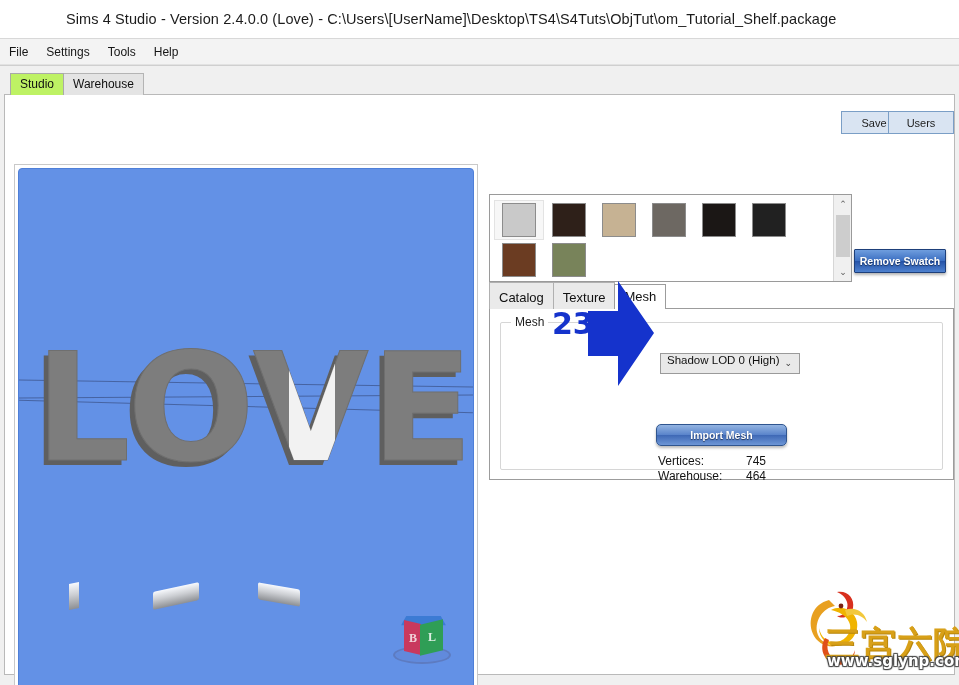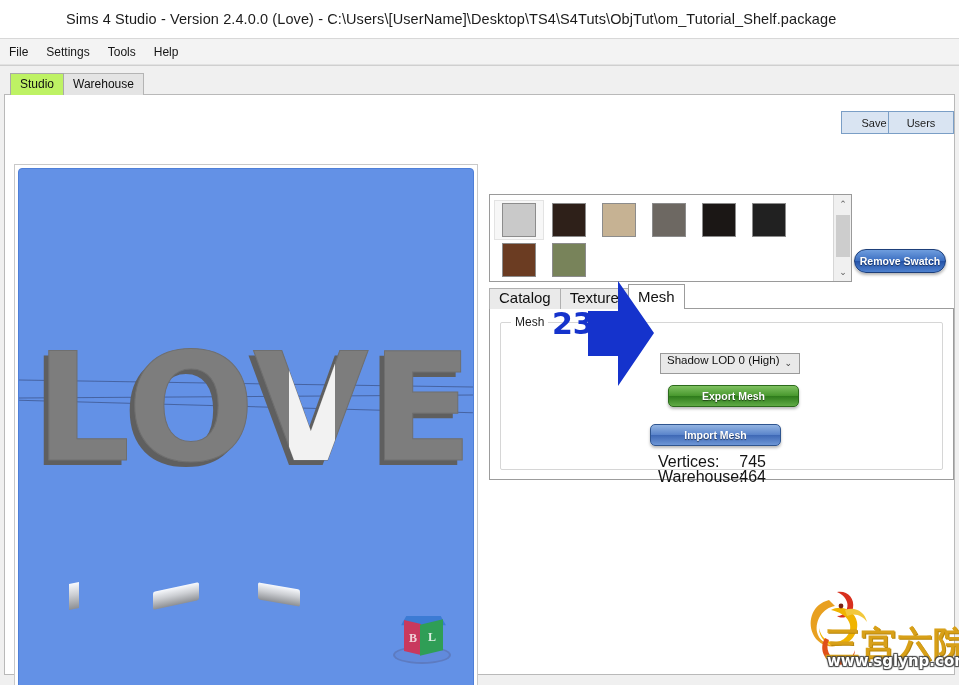--- a/index.html
+++ b/index.html
@@ -249,21 +249,21 @@
   .sb-arrow.down { bottom: 0; }
   .sb-thumb {
     position: absolute; left: 2px; top: 20px;
     width: 14px; height: 42px;
     background: #cdcdcd;
     cursor: default;
   }
 
   
   .btn-glass {
-    border-radius: 12px;
+    border-radius: 1px;
     border: 1px solid #1d3f7a;
     color: #ffffff;
     font-size: 11.5px;
     font-weight: 700;
     text-align: center;
     text-shadow: 0 1px 1px rgba(0,0,0,0.5);
     cursor: default;
     box-shadow: 0 2px 3px rgba(0,0,0,0.3);
     display: flex; align-items: center; justify-content: center;
     background: linear-gradient(180deg,#6f9ede 0%,#3c6fc2 48%,#2553a8 52%,#4e81cf 100%);
@@ -274,23 +274,23 @@
     font-size: 10.5px;
   }
 
   
   .subtabs {
     position: absolute; left: 484px; top: 192px;
     display: flex; align-items: flex-end;
     height: 22px; z-index: 4;
   }
   .subtab {
-    font-size: 15px;
+    font-size: 13px;
     color: #111;
-    padding: 2px 9px 4px 9px;
+    padding: 8px 9px 4px 9px;
     border: 1px solid #b0b0b0;
     border-bottom: none;
     background: #eaeaea;
     margin-right: -1px;
     line-height: 14px;
     cursor: default;
   }
   .subtab.active {
     background: #ffffff;
     border-color: #9c9c9c;
@@ -347,28 +347,28 @@
     display: flex; align-items: center; justify-content: center;
     cursor: default;
     box-shadow: 0 2px 3px rgba(0,0,0,0.28);
   }
   .export-mesh {
     left: 167px; top: 62px;
     background: linear-gradient(180deg,#7fc161 0%,#49992f 48%,#2f7c1c 52%,#60ab45 100%);
     border: 1px solid #2c6b1c;
   }
   .import-mesh {
-    left: 149px; top: 101px;
+    left: 155px; top: 101px;
     background: linear-gradient(180deg,#93b4e2 0%,#5b85cb 48%,#3f69b6 52%,#6d96d6 100%);
     border: 1px solid #2f558f;
   }
 
   .stats {
     position: absolute; left: 157px; top: 131px;
-    font-size: 16px;
+    font-size: 12px;
     color: #141414;
     line-height: 15px;
   }
   .stats-row { display: flex; }
   .stats-label { width: 68px; }
   .stats-value { width: 40px; text-align: right; }
 
   
   .anno-arrow {
     position: absolute; left: 588px; top: 281px;
@@ -520,21 +520,20 @@
 
       <div class="mesh-page">
         <div class="groupbox">
           <div class="groupbox-title">Mesh</div>
 
           <div class="lod-select">
             <span>Shadow LOD 0 (High)</span>
             <span class="lod-arrow">⌄</span>
           </div>
 
-          <div class="mesh-btn export-mesh">Export Mesh</div>
           <div class="mesh-btn import-mesh">Import Mesh</div>
 
           <div class="stats">
             <div class="stats-row">
               <div class="stats-label">Vertices:</div>
               <div class="stats-value">745</div>
             </div>
             <div class="stats-row">
               <div class="stats-label">Warehouse:</div>
               <div class="stats-value">464</div>

